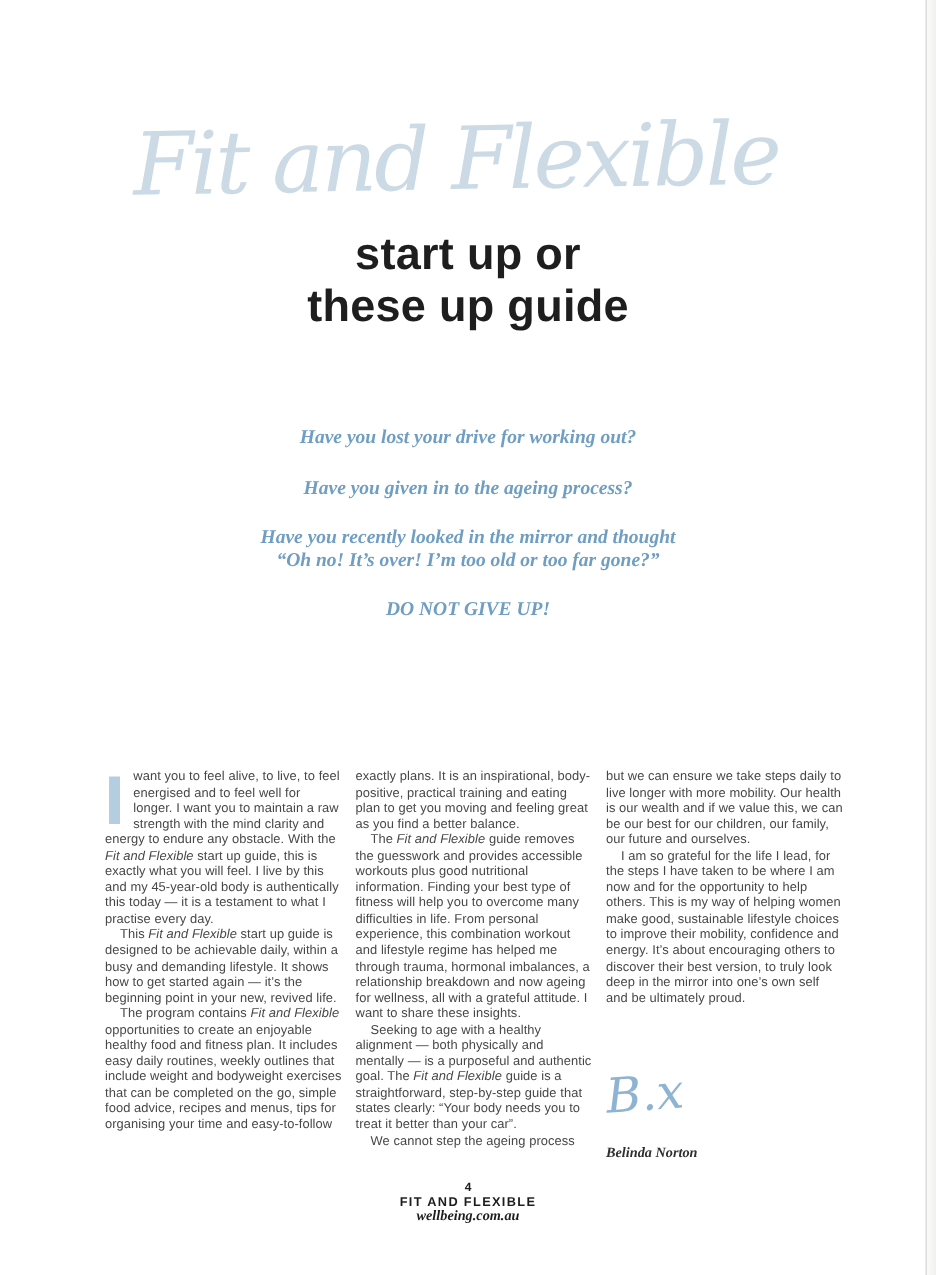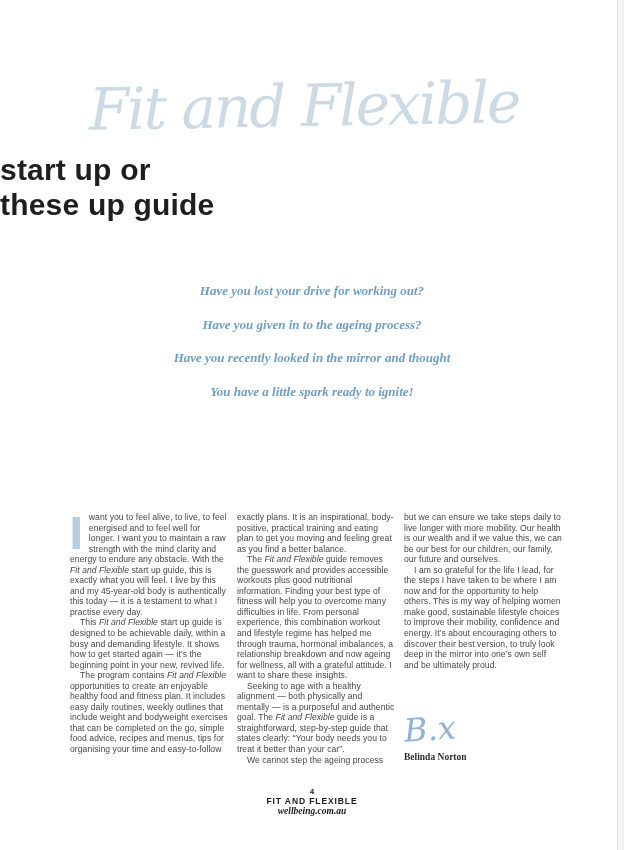--- a/index.html
+++ b/index.html
@@ -22,20 +22,21 @@
     font-family:"DejaVu Serif",serif;
     font-style:italic;
     font-size:58px;
     letter-spacing:-2px;
     color:#ccdae5;
     transform:rotate(-1deg);
     white-space:nowrap;
   }
   .subtitle{
     position:absolute;top:152px;left:0;width:624px;
+    text-align:center;
     font-weight:bold;
     font-size:30px;
     line-height:35px;
     color:#1e1e1e;
     letter-spacing:0.2px;
   }
   .questions{
     position:absolute;top:284px;left:0;width:624px;
     text-align:center;
     font-family:"Liberation Serif",serif;
@@ -75,22 +76,23 @@
   }
   .signature{
     font-family:"DejaVu Serif",serif;
     font-style:italic;
     font-size:32px;
     color:#8fb3d2;
     transform:rotate(-4deg);
     display:inline-block;
   }
   .author{
-    margin-top:4px;
+    margin-top:16px;
     font-family:"Liberation Serif",serif;
+    font-style:italic;
     font-weight:bold;
     font-size:9.5px;
     color:#2e2e2e;
   }
   .footer{
     position:absolute;top:787px;left:0;width:624px;
     text-align:center;color:#1d1d1d;
   }
   .footer .page-num{font-size:8px;font-weight:bold;line-height:9px;}
   .footer .pub{font-size:8.5px;font-weight:bold;letter-spacing:0.9px;line-height:10px;}
@@ -114,23 +116,24 @@
 
   <div class="questions">
       <div class="question">
         <div>Have you lost your drive for working out?</div>
       </div>
       <div class="question">
         <div>Have you given in to the ageing process?</div>
       </div>
       <div class="question">
         <div>Have you recently looked in the mirror and thought</div>
+        <div>“Oh no! It’s over! I’m too old or too far gone?”</div>
       </div>
       <div class="question">
-        <div>You have a little spark ready to ignite!</div>
+        <div>DO NOT GIVE UP!</div>
       </div>
     </div>
 
   <div class="columns">
       <div class="col">
         <p><span class="dropcap">I</span>want you to feel alive, to live, to feel energised and to feel well for longer. I want you to maintain a raw strength with the mind clarity and energy to endure any obstacle. With the <i>Fit and Flexible</i> start up guide, this is exactly what you will feel. I live by this and my 45-year-old body is authentically this today — it is a testament to what I practise every day.</p>
         <p class="indent">This <i>Fit and Flexible</i> start up guide is designed to be achievable daily, within a busy and demanding lifestyle. It shows how to get started again — it’s the beginning point in your new, revived life.</p>
         <p class="indent">The program contains <i>Fit and Flexible</i> opportunities to create an enjoyable healthy food and fitness plan. It includes easy daily routines, weekly outlines that include weight and bodyweight exercises that can be completed on the go, simple food advice, recipes and menus, tips for organising your time and easy-to-follow</p>
       </div>
       <div class="col">

